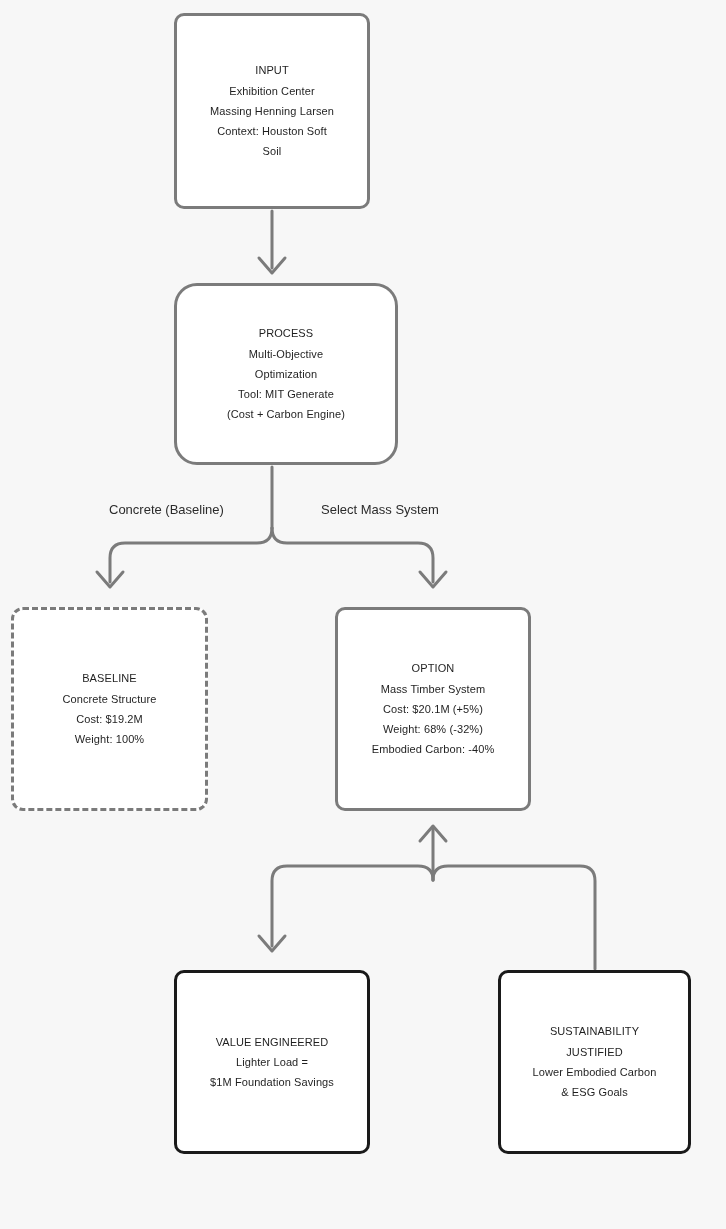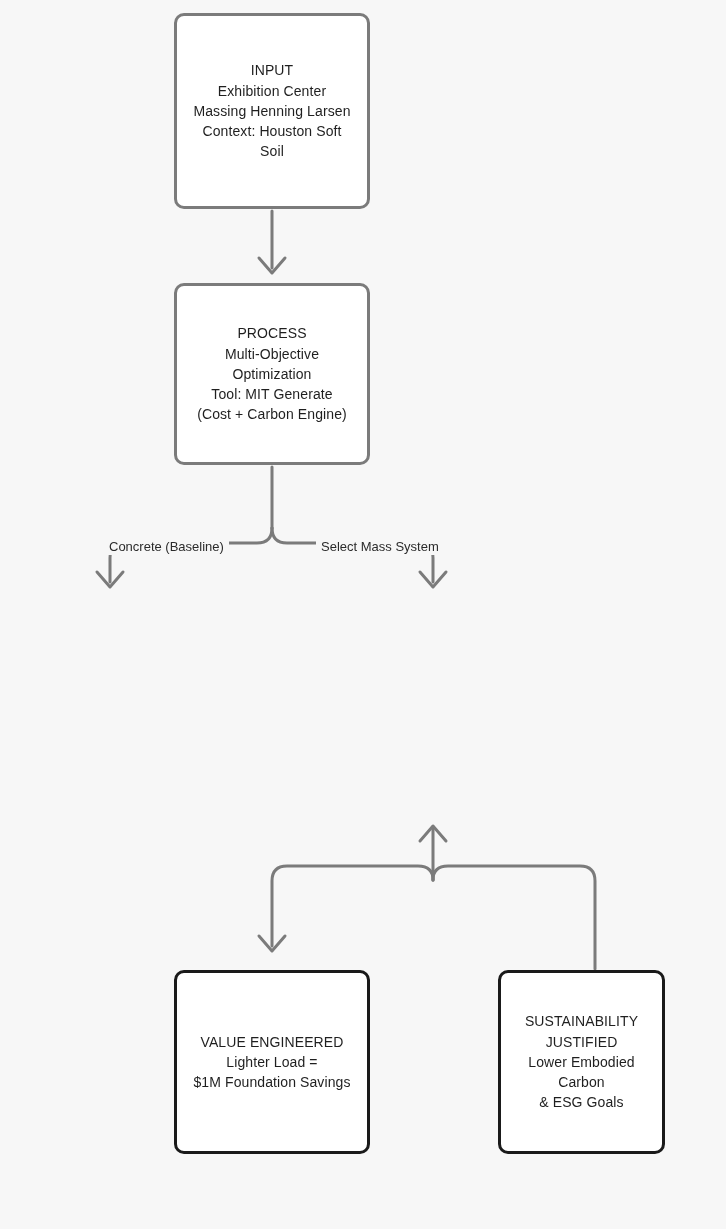--- a/index.html
+++ b/index.html
@@ -32,51 +32,50 @@
     position: absolute;
     box-sizing: border-box;
     background: #ffffff;
     border-radius: 10px;
     display: flex;
     align-items: center;
     justify-content: center;
     text-align: center;
   }
   .node-text {
-    font-size: 14px;
+    font-size: 11px;
     line-height: 20.3px;
     color: #1f1f1f;
     letter-spacing: 0.1px;
     padding: 0 10px;
     white-space: pre-line;
   }
   .n-gray {
     border: 3px solid #7b7b7b;
   }
   .n-dashed {
     border: 3px dashed #7b7b7b;
     border-radius: 12px;
   }
   .n-black {
     border: 3px solid #1a1a1a;
   }
   #node-input   { left: 174px; top: 13px;   width: 196px; height: 196px; }
-  #node-process { left: 174px; top: 283px;  width: 196px; height: 182px; }
+  #node-process { left: 174px; top: 283px;  width: 224px; height: 182px; border-radius: 23px; }
   #node-baseline{ left: 11px;  top: 607px;  width: 197px; height: 204px; }
   #node-option  { left: 335px; top: 607px;  width: 196px; height: 204px; }
   #node-value   { left: 174px; top: 970px;  width: 196px; height: 184px; align-items: center; }
-  #node-sustain { left: 498px; top: 970px;  width: 167px; height: 184px; }
+  #node-sustain { left: 498px; top: 970px;  width: 193px; height: 184px; }
   .edge-label {
     position: absolute;
     font-size: 13px;
     color: #2b2b2b;
     background: #f7f7f7;
     padding: 1px 5px;
     white-space: nowrap;
-    margin-top: 37px;
   }
   #label-concrete { left: 104px; top: 501px; }
   #label-timber   { left: 316px; top: 501px; }
 </style>
 </head>
 <body>
 
 <div id="canvas">
 
   <svg id="edges" viewBox="0 0 726 1229" width="726" height="1229" xmlns="http://www.w3.org/2000/svg">
@@ -132,21 +131,34 @@
   </div>
 
   <div class="node n-gray" id="node-process">
     <div class="node-text">PROCESS
 Multi-Objective
 Optimization
 Tool: MIT Generate
 (Cost + Carbon Engine)</div>
   </div>
 
+  <div class="node n-dashed" id="node-baseline">
+    <div class="node-text">BASELINE
+Concrete Structure
+Cost: $19.2M
+Weight: 100%</div>
+  </div>
 
+  <div class="node n-gray" id="node-option">
+    <div class="node-text">OPTION
+Mass Timber System
+Cost: $20.1M (+5%)
+Weight: 68% (-32%)
+Embodied Carbon: -40%</div>
+  </div>
 
   <div class="node n-black" id="node-value">
     <div class="node-text">VALUE ENGINEERED
 Lighter Load =
 $1M Foundation Savings</div>
   </div>
 
   <div class="node n-black" id="node-sustain">
     <div class="node-text">SUSTAINABILITY
 JUSTIFIED

